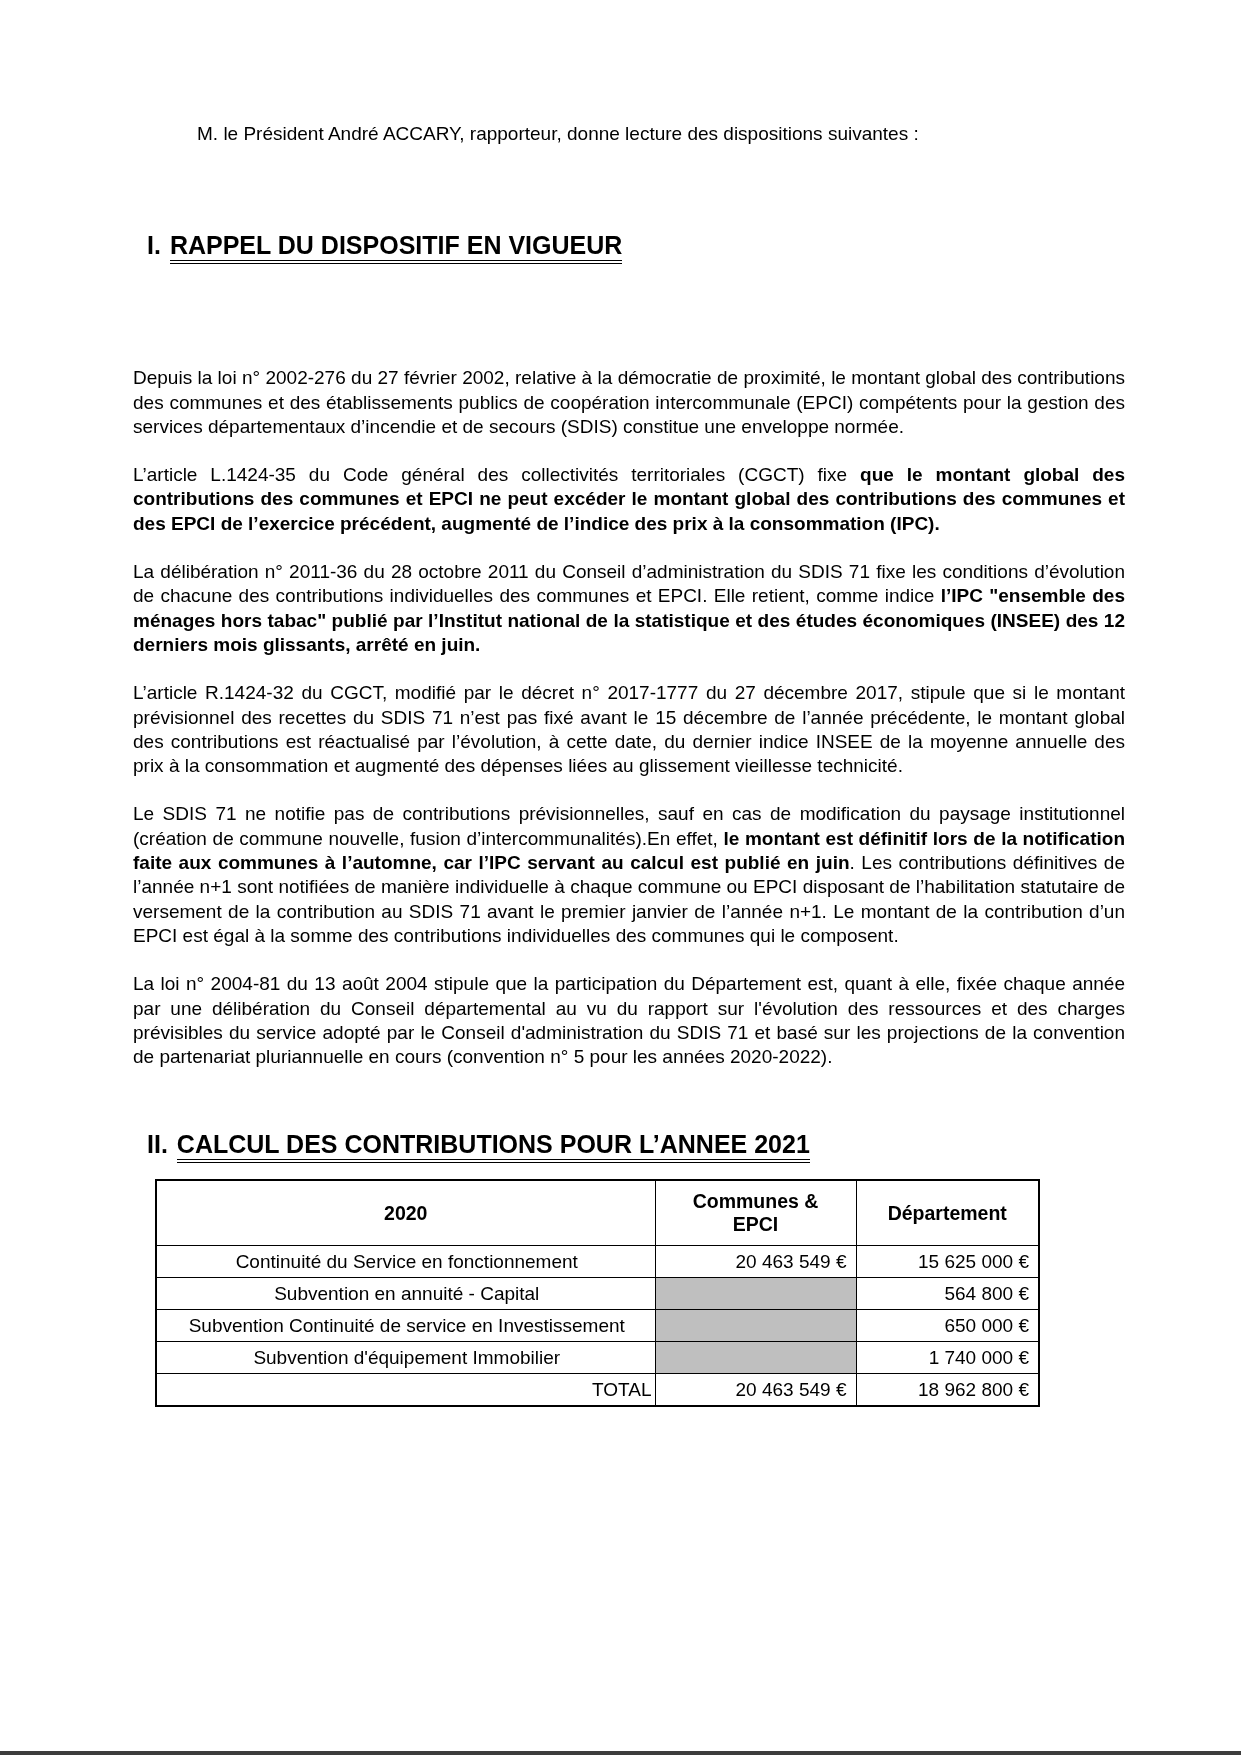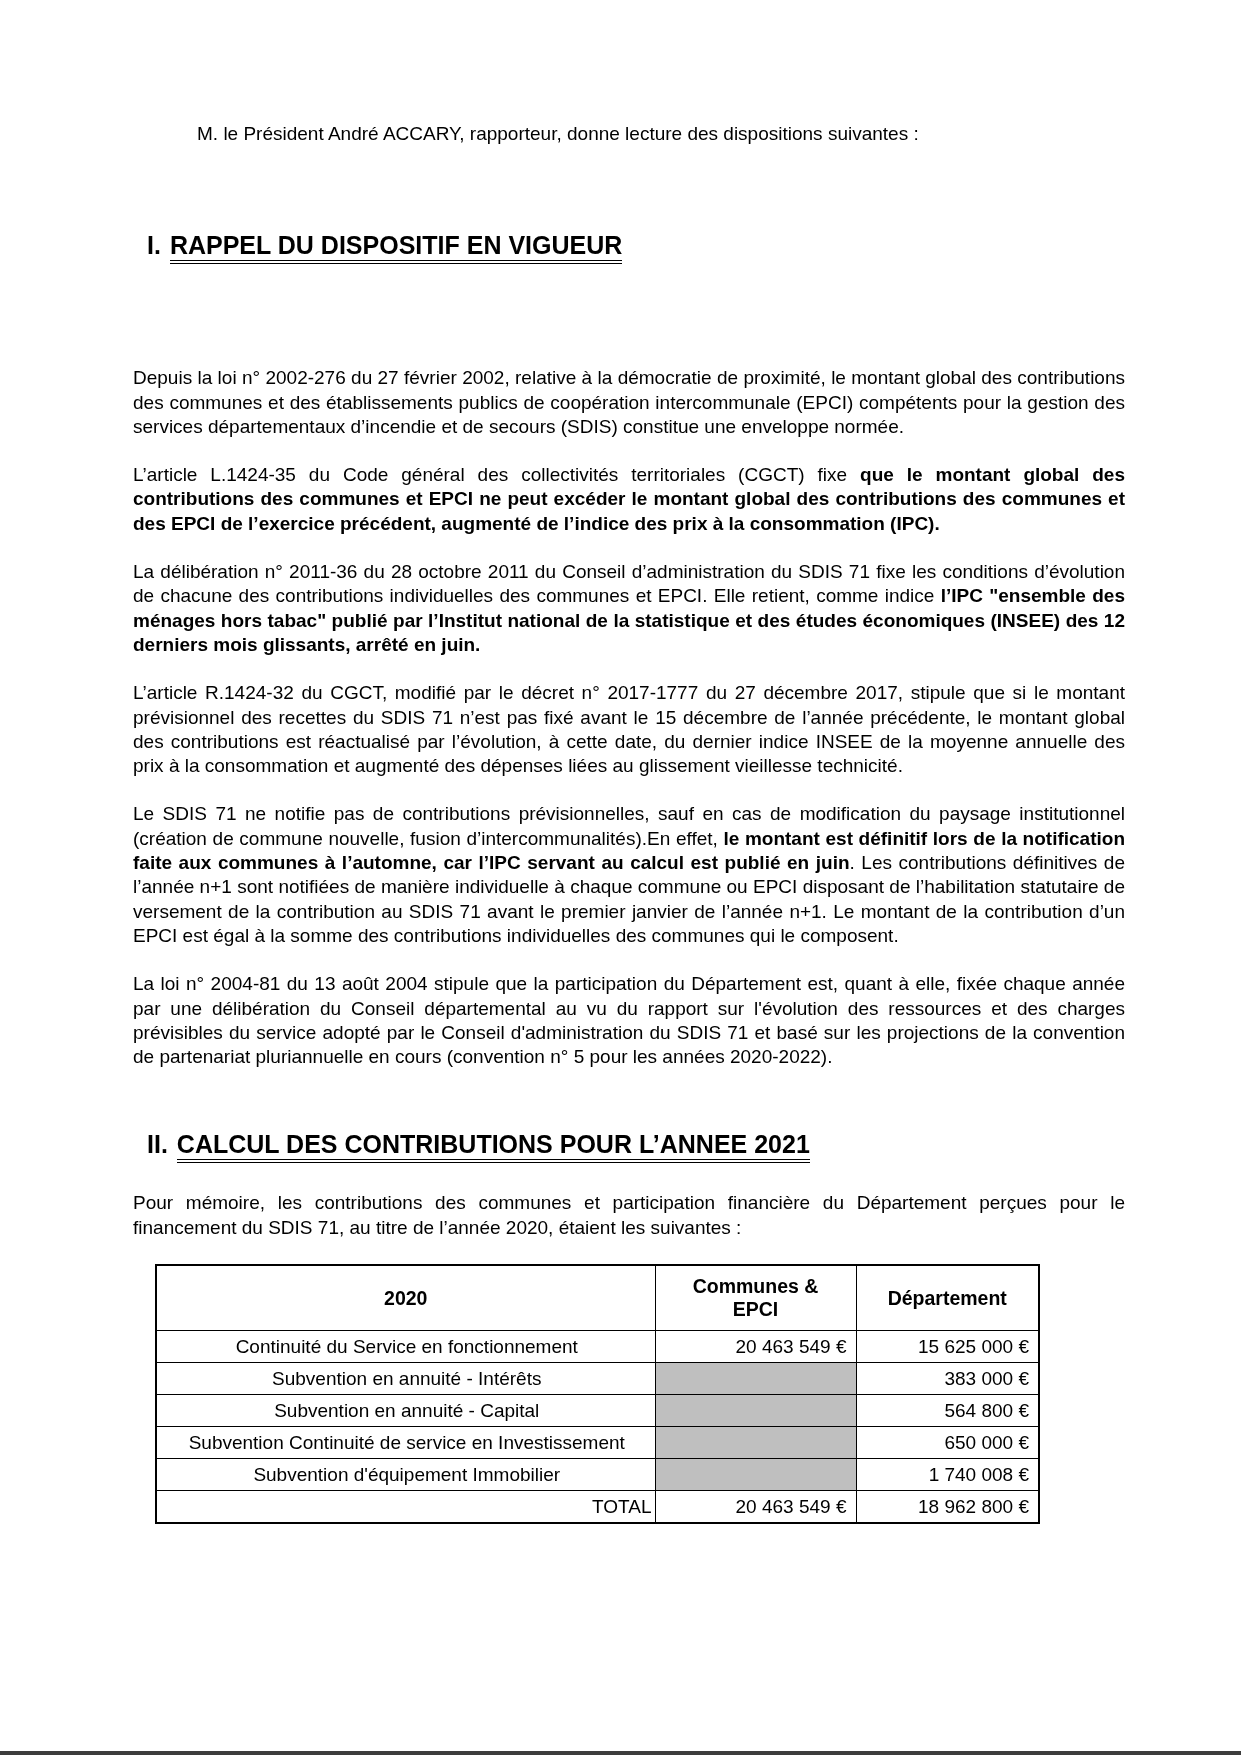--- a/index.html
+++ b/index.html
@@ -44,23 +44,20 @@
         <p class="para"><span>Depuis la loi n° 2002-276 du 27 février 2002, relative à la démocratie de proximité, le montant global des contributions des communes et des établissements publics de coopération intercommunale (EPCI) compétents pour la gestion des services départementaux d’incendie et de secours (SDIS) constitue une enveloppe normée.</span></p>
         <p class="para"><span>L’article L.1424-35 du Code général des collectivités territoriales (CGCT) fixe </span><span class="b">que le montant global des contributions des communes et EPCI ne peut excéder le montant global des contributions des communes et des EPCI de l’exercice précédent, augmenté de l’indice des prix à la consommation (IPC).</span></p>
         <p class="para"><span>La délibération n° 2011-36 du 28 octobre 2011 du Conseil d’administration du SDIS 71 fixe les conditions d’évolution de chacune des contributions individuelles des communes et EPCI. Elle retient, comme indice </span><span class="b">l’IPC "ensemble des ménages hors tabac" publié par l’Institut national de la statistique et des études économiques (INSEE) des 12 derniers mois glissants, arrêté en juin.</span></p>
         <p class="para"><span>L’article R.1424-32 du CGCT, modifié par le décret n° 2017-1777 du 27 décembre 2017, stipule que si le montant prévisionnel des recettes du SDIS 71 n’est pas fixé avant le 15 décembre de l’année précédente, le montant global des contributions est réactualisé par l’évolution, à cette date, du dernier indice INSEE de la moyenne annuelle des prix à la consommation et augmenté des dépenses liées au glissement vieillesse technicité.</span></p>
         <p class="para"><span>Le SDIS 71 ne notifie pas de contributions prévisionnelles, sauf en cas de modification du paysage institutionnel (création de commune nouvelle, fusion d’intercommunalités).En effet, </span><span class="b">le montant est définitif lors de la notification faite aux communes à l’automne, car l’IPC servant au calcul est publié en juin</span><span>. Les contributions définitives de l’année n+1 sont notifiées de manière individuelle à chaque commune ou EPCI disposant de l’habilitation statutaire de versement de la contribution au SDIS 71 avant le premier janvier de l’année n+1. Le montant de la contribution d’un EPCI est égal à la somme des contributions individuelles des communes qui le composent.</span></p>
         <p class="para"><span>La loi n° 2004-81 du 13 août 2004 stipule que la participation du Département est, quant à elle, fixée chaque année par une délibération du Conseil départemental au vu du rapport sur l'évolution des ressources et des charges prévisibles du service adopté par le Conseil d'administration du SDIS 71 et basé sur les projections de la convention de partenariat pluriannuelle en cours (convention n° 5 pour les années 2020-2022).</span></p>
       </div>
 
     <h1 class="h1-second"><span class="sec-num">II.</span><span class="u">CALCUL DES CONTRIBUTIONS POUR L’ANNEE 2021</span></h1>
 
-    <div class="paras-2">
-        <p class="para"><span>Pour mémoire, les contributions des communes et participation financière du Département perçues pour le financement du SDIS 71, au titre de l’année 2020, étaient les suivantes :</span></p>
-      </div>
 
     <table class="contrib">
       <colgroup>
         <col style="width:499px">
         <col style="width:201px">
         <col style="width:183px">
       </colgroup>
       <thead>
         <tr>
           <th class="h-year">2020</th>
@@ -68,38 +65,33 @@
           <th class="h-dept">Département</th>
         </tr>
       </thead>
       <tbody id="tbody">
           <tr>
             <td class="c-label">Continuité du Service en fonctionnement</td>
             <td class="c-val">20 463 549 €</td>
             <td class="c-val">15 625 000 €</td>
           </tr>
           <tr>
-            <td class="c-label">Subvention en annuité - Intérêts</td>
-            <td class="c-val gray" style="background: rgb(191, 191, 191);"></td>
-            <td class="c-val">383 000 €</td>
-          </tr>
-          <tr>
             <td class="c-label">Subvention en annuité - Capital</td>
             <td class="c-val gray" style="background: rgb(191, 191, 191);"></td>
             <td class="c-val">564 800 €</td>
           </tr>
           <tr>
             <td class="c-label">Subvention Continuité de service en Investissement</td>
             <td class="c-val gray" style="background: rgb(191, 191, 191);"></td>
             <td class="c-val">650 000 €</td>
           </tr>
           <tr>
             <td class="c-label">Subvention d'équipement Immobilier</td>
             <td class="c-val gray" style="background: rgb(191, 191, 191);"></td>
-            <td class="c-val">1 740 008 €</td>
+            <td class="c-val">1 740 000 €</td>
           </tr>
           <tr class="total-row">
             <td class="c-label">TOTAL</td>
             <td class="c-val">20 463 549 €</td>
             <td class="c-val">18 962 800 €</td>
           </tr>
         </tbody>
     </table>
 
   </div>

